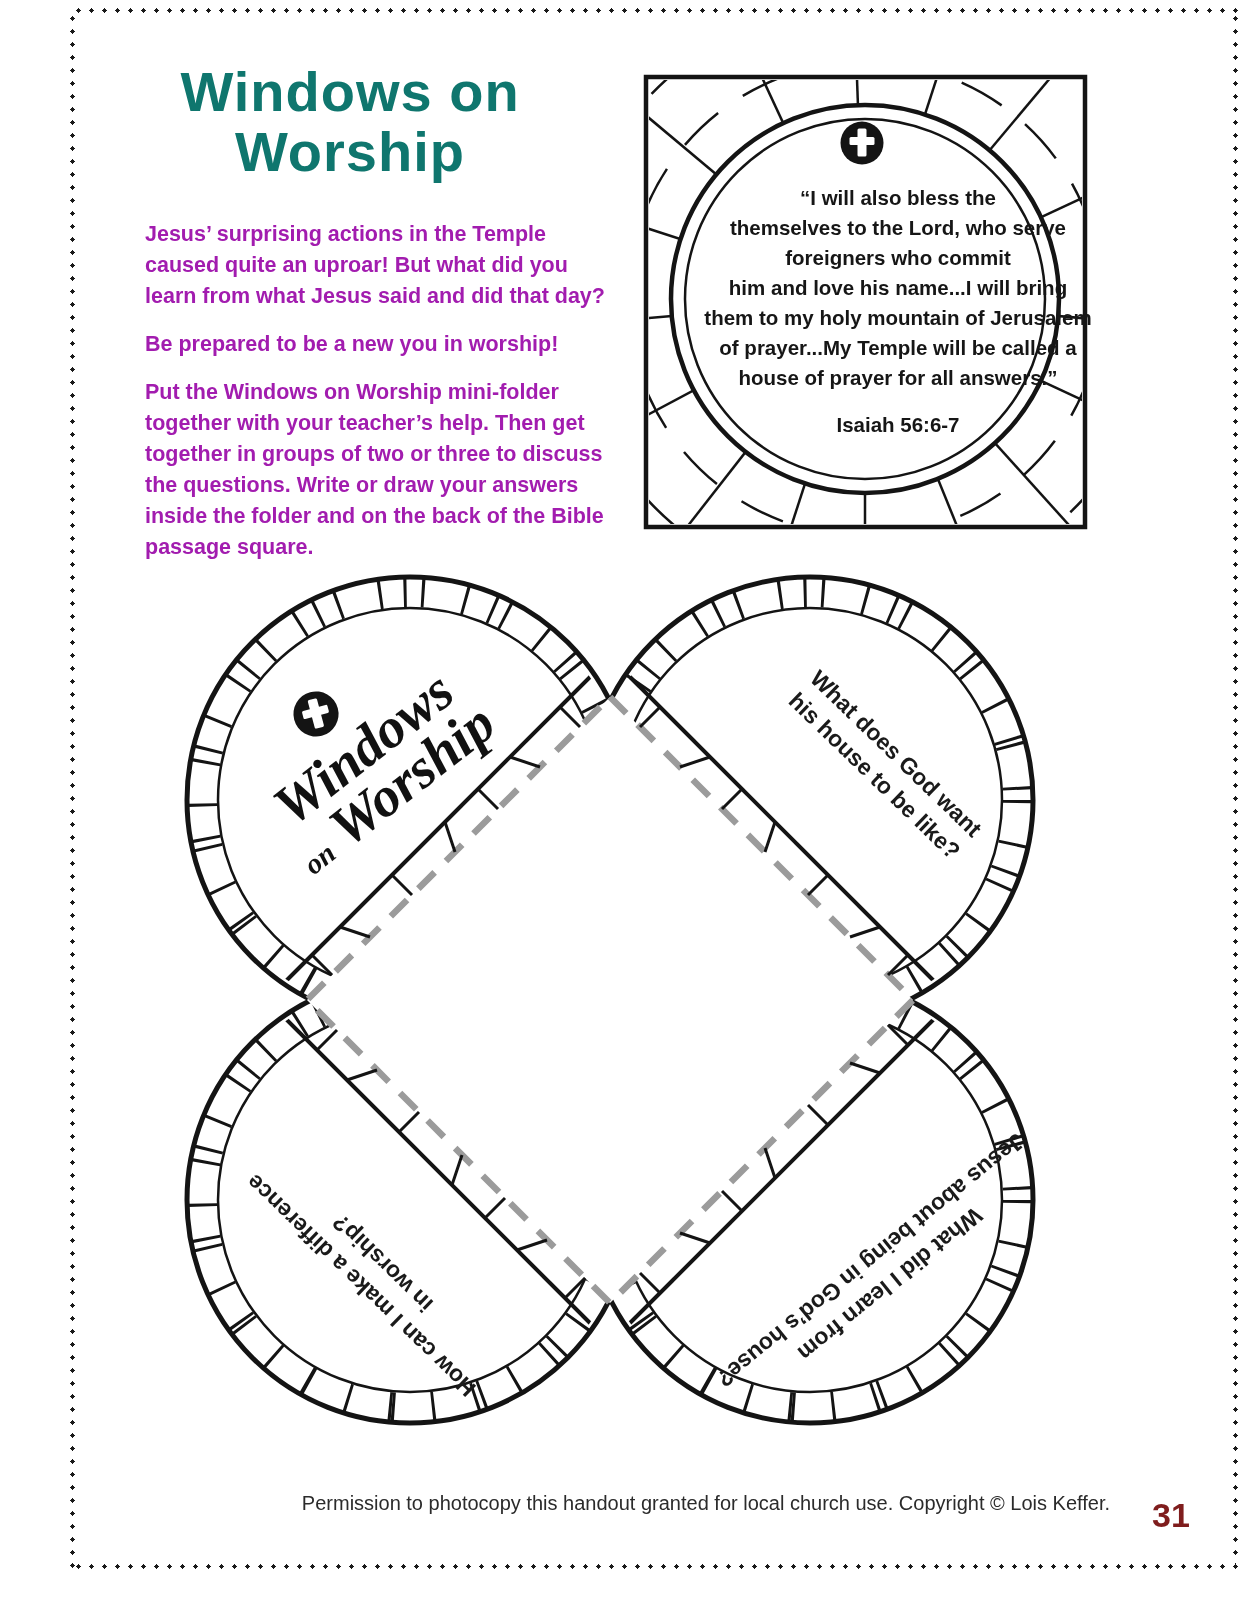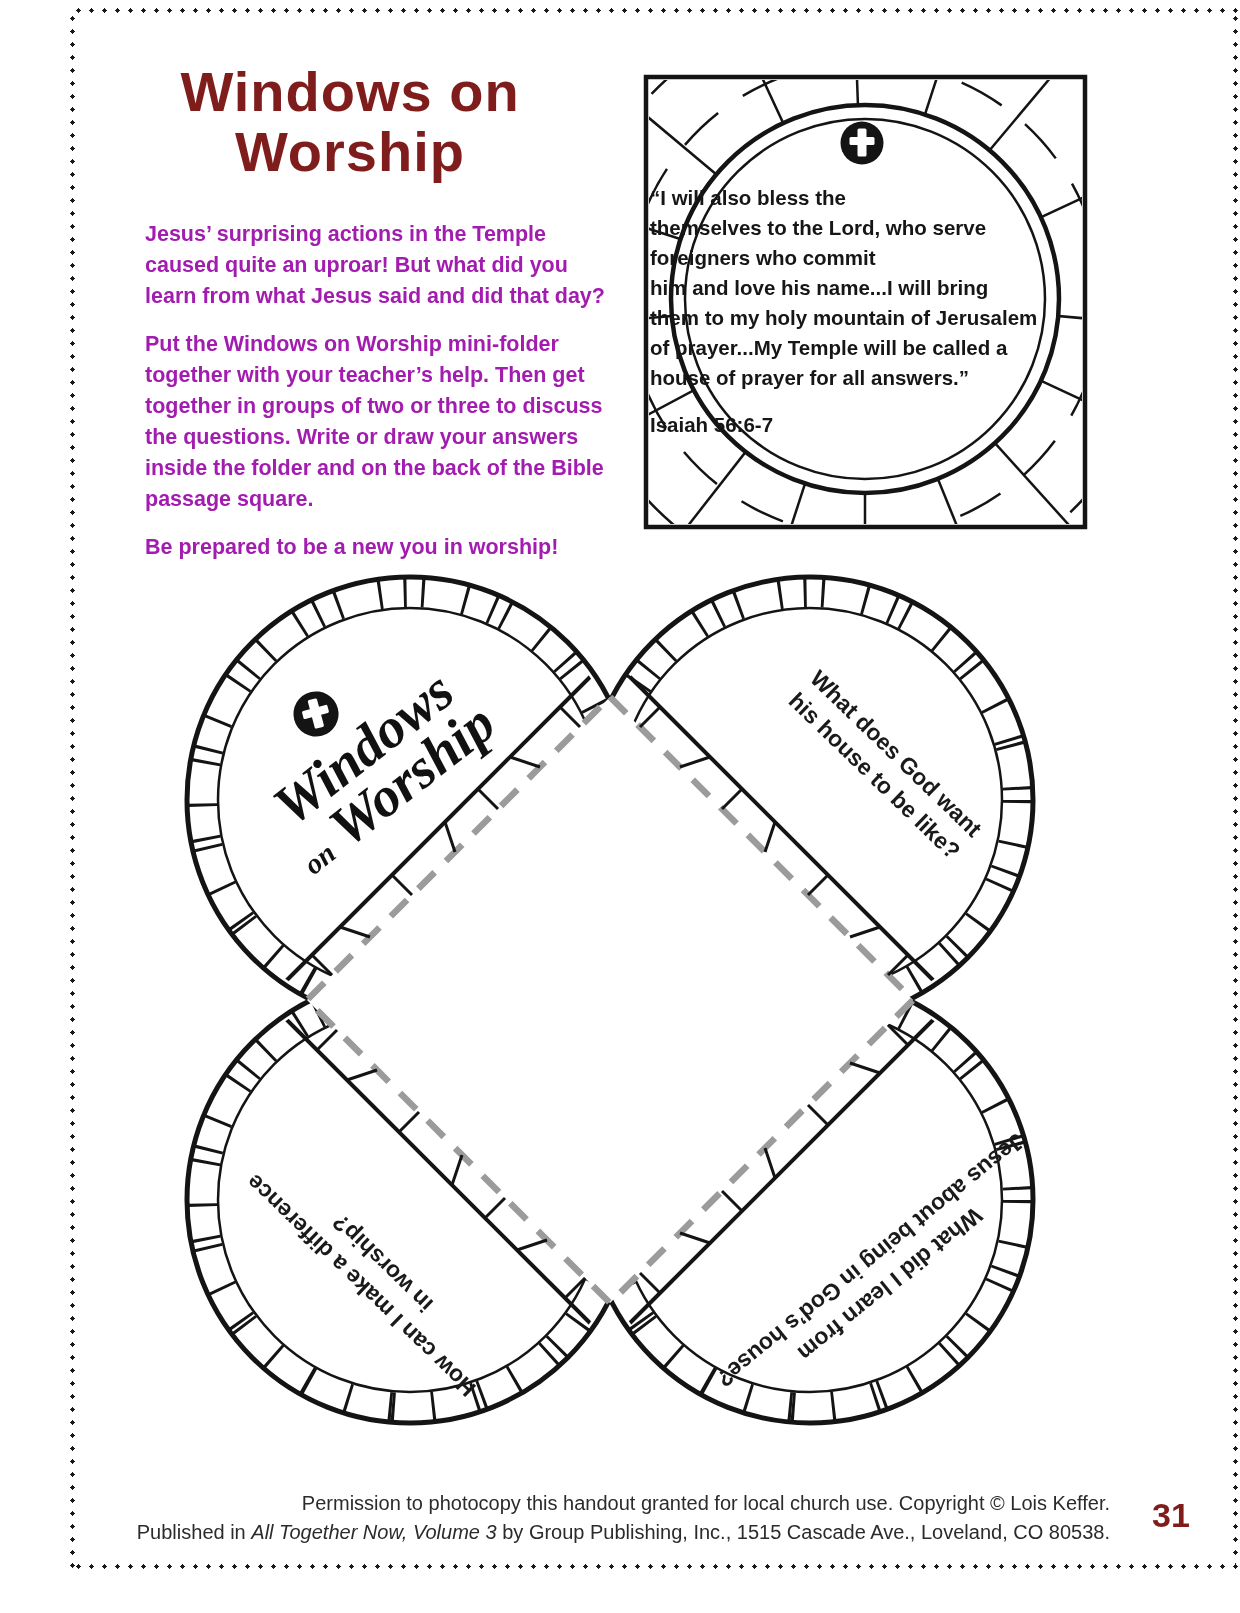--- a/index.html
+++ b/index.html
@@ -5,25 +5,25 @@
   html,body{margin:0;padding:0;background:#ffffff;}
   .page{position:relative;width:1240px;height:1613px;background:#ffffff;overflow:hidden;
         font-family:"Liberation Sans",sans-serif;color:#141414;}
   .dot-strip{position:absolute;}
   .dot-h{height:5px;background-image:radial-gradient(circle 2.2px,#1a1a1a 98%,transparent 100%);
          background-size:13px 5px;background-repeat:repeat-x;}
   .dot-v{width:5px;background-image:radial-gradient(circle 2.2px,#1a1a1a 98%,transparent 100%);
          background-size:5px 13px;background-repeat:repeat-y;}
   .art{position:absolute;left:0;top:0;width:1240px;height:1613px;}
   .title{position:absolute;left:120px;top:62px;width:460px;text-align:center;
-         font-weight:bold;font-size:56px;line-height:60px;letter-spacing:1px;color:#7f1d1d;}
+         font-weight:bold;font-size:56px;line-height:60px;letter-spacing:1px;color:#0f766e;}
   .intro{position:absolute;left:145px;top:219px;width:468px;font-size:21.5px;line-height:31px;
          font-weight:bold;color:#a21caf;}
   .intro p{margin:0 0 17px 0;}
-  .quote{position:absolute;left:650px;top:183px;width:496px;
+  .quote{position:absolute;left:650px;top:183px;width:496px;text-align:center;
          font-size:20.5px;line-height:30px;font-weight:bold;color:#161616;}
   .quote div{white-space:nowrap;}
   .quote .ref{margin-top:17px;}
   .rot{position:absolute;text-align:center;white-space:nowrap;font-weight:bold;
        font-size:23px;line-height:31px;color:#1a1a1a;}
   .logo{position:absolute;text-align:center;color:#111;
         font-family:"Liberation Serif",serif;font-style:italic;font-weight:bold;}
   .logo-l1{font-size:56px;line-height:50px;}
   .logo-l2{font-size:56px;line-height:52px;}
   .logo-on{font-size:29px;}
@@ -168,22 +168,22 @@
     </g>
   </svg>
 
   <div class="title">
     <div>Windows on</div>
     <div>Worship</div>
   </div>
 
   <div class="intro">
     <p>Jesus’ surprising actions in the Temple caused quite an uproar! But what did you learn from what Jesus said and did that day?</p>
+    <p>Be prepared to be a new you in worship!</p>
     <p>Put the Windows on Worship mini-folder together with your teacher’s help. Then get together in groups of two or three to discuss the questions. Write or draw your answers inside the folder and on the back of the Bible passage square.</p>
-    <p>Be prepared to be a new you in worship!</p>
   </div>
 
   <div class="quote">
     <div>“I will also bless the</div>
     <div>themselves to the Lord, who serve</div>
     <div>foreigners who commit</div>
     <div>him and love his name...I will bring</div>
     <div>them to my holy mountain of Jerusalem</div>
     <div>of prayer...My Temple will be called a</div>
     <div>house of prayer for all answers.”</div>
@@ -205,18 +205,17 @@
     <div>in worship?</div>
   </div>
 
   <div class="rot" style="left:880px;top:1272px;transform:translate(-50%,-50%) rotate(141deg);">
     <div>What did I learn from</div>
     <div>Jesus about being in God’s house?</div>
   </div>
 
   <div class="footer">
     <div>Permission to photocopy this handout granted for local church use. Copyright © Lois Keffer.</div>
-    <div><span>Published in </span><span class="it">All Together Now, Volume 3</span><span> by Group Publishing, Inc., 1515 Cascade Ave., Loveland, CO 80538.</span></div>
   </div>
 
   <div class="pagenum">31</div>
 
 </div>
 
 </body></html>

